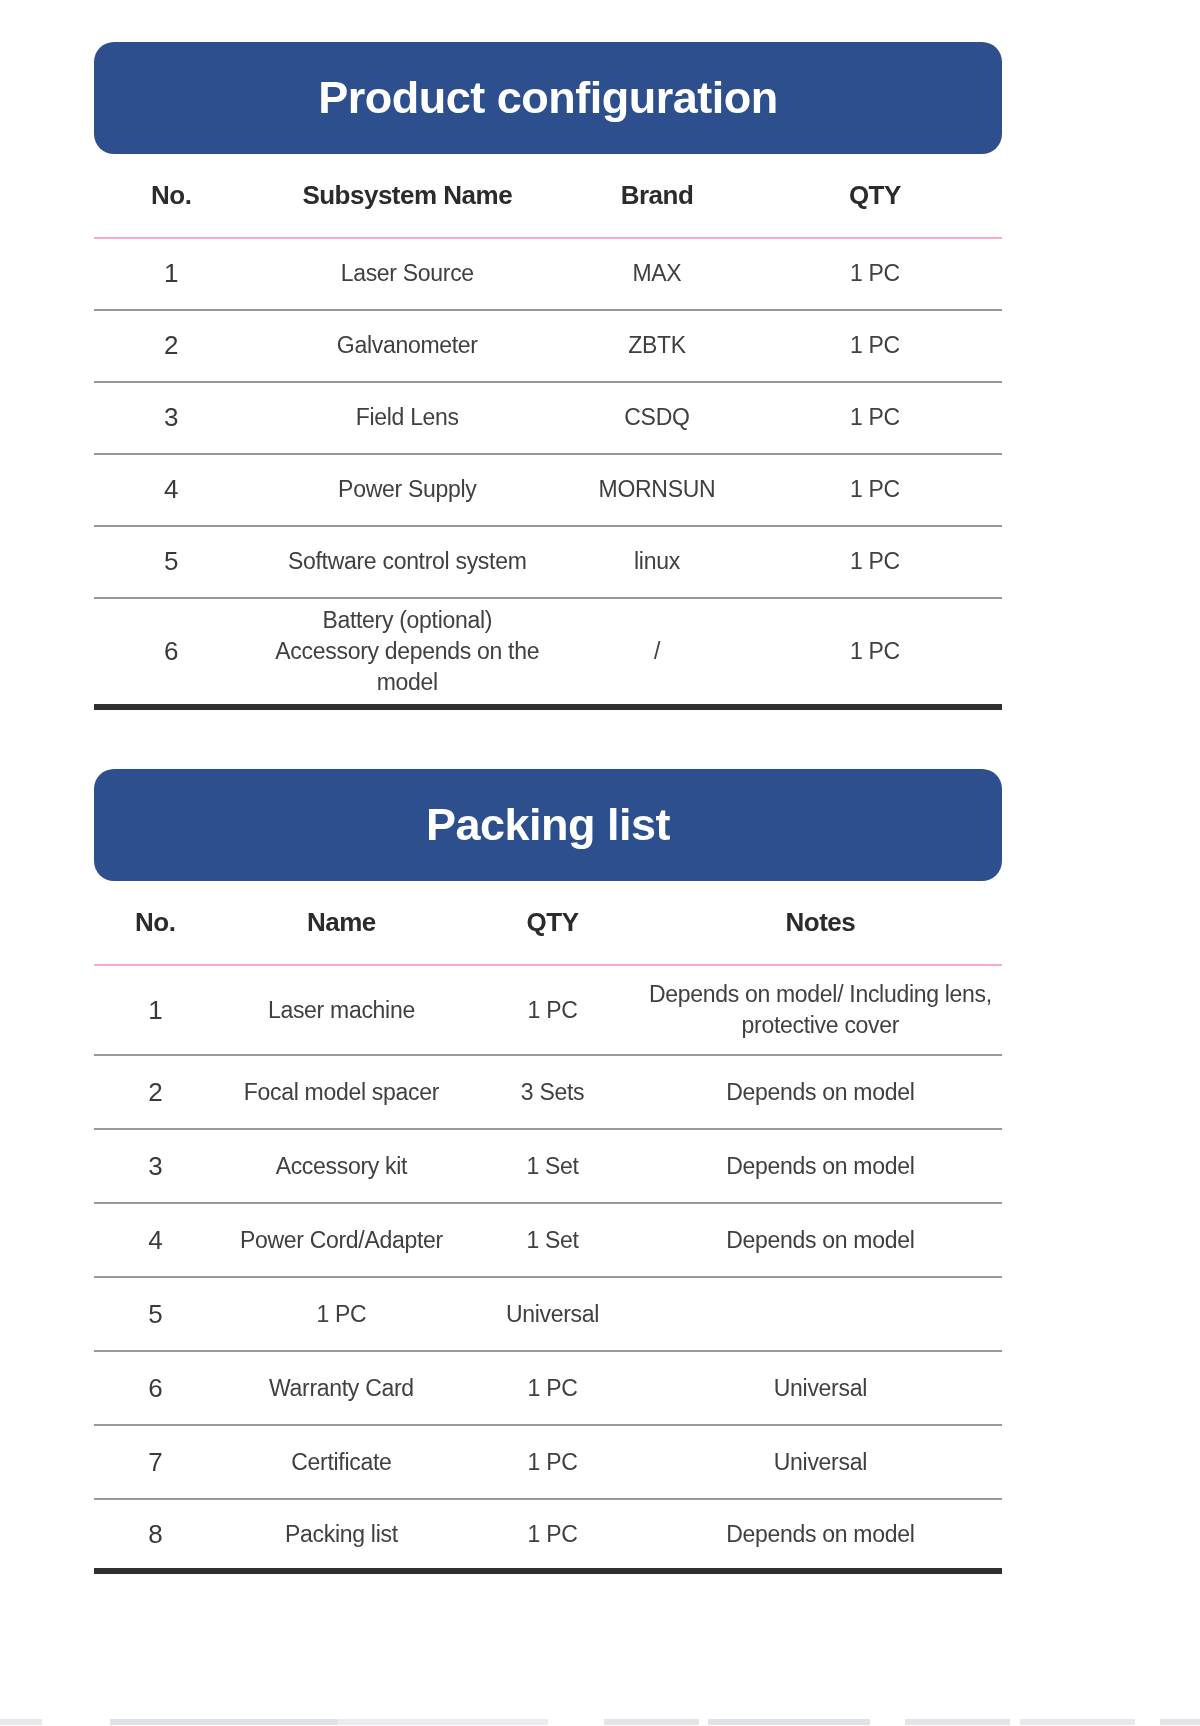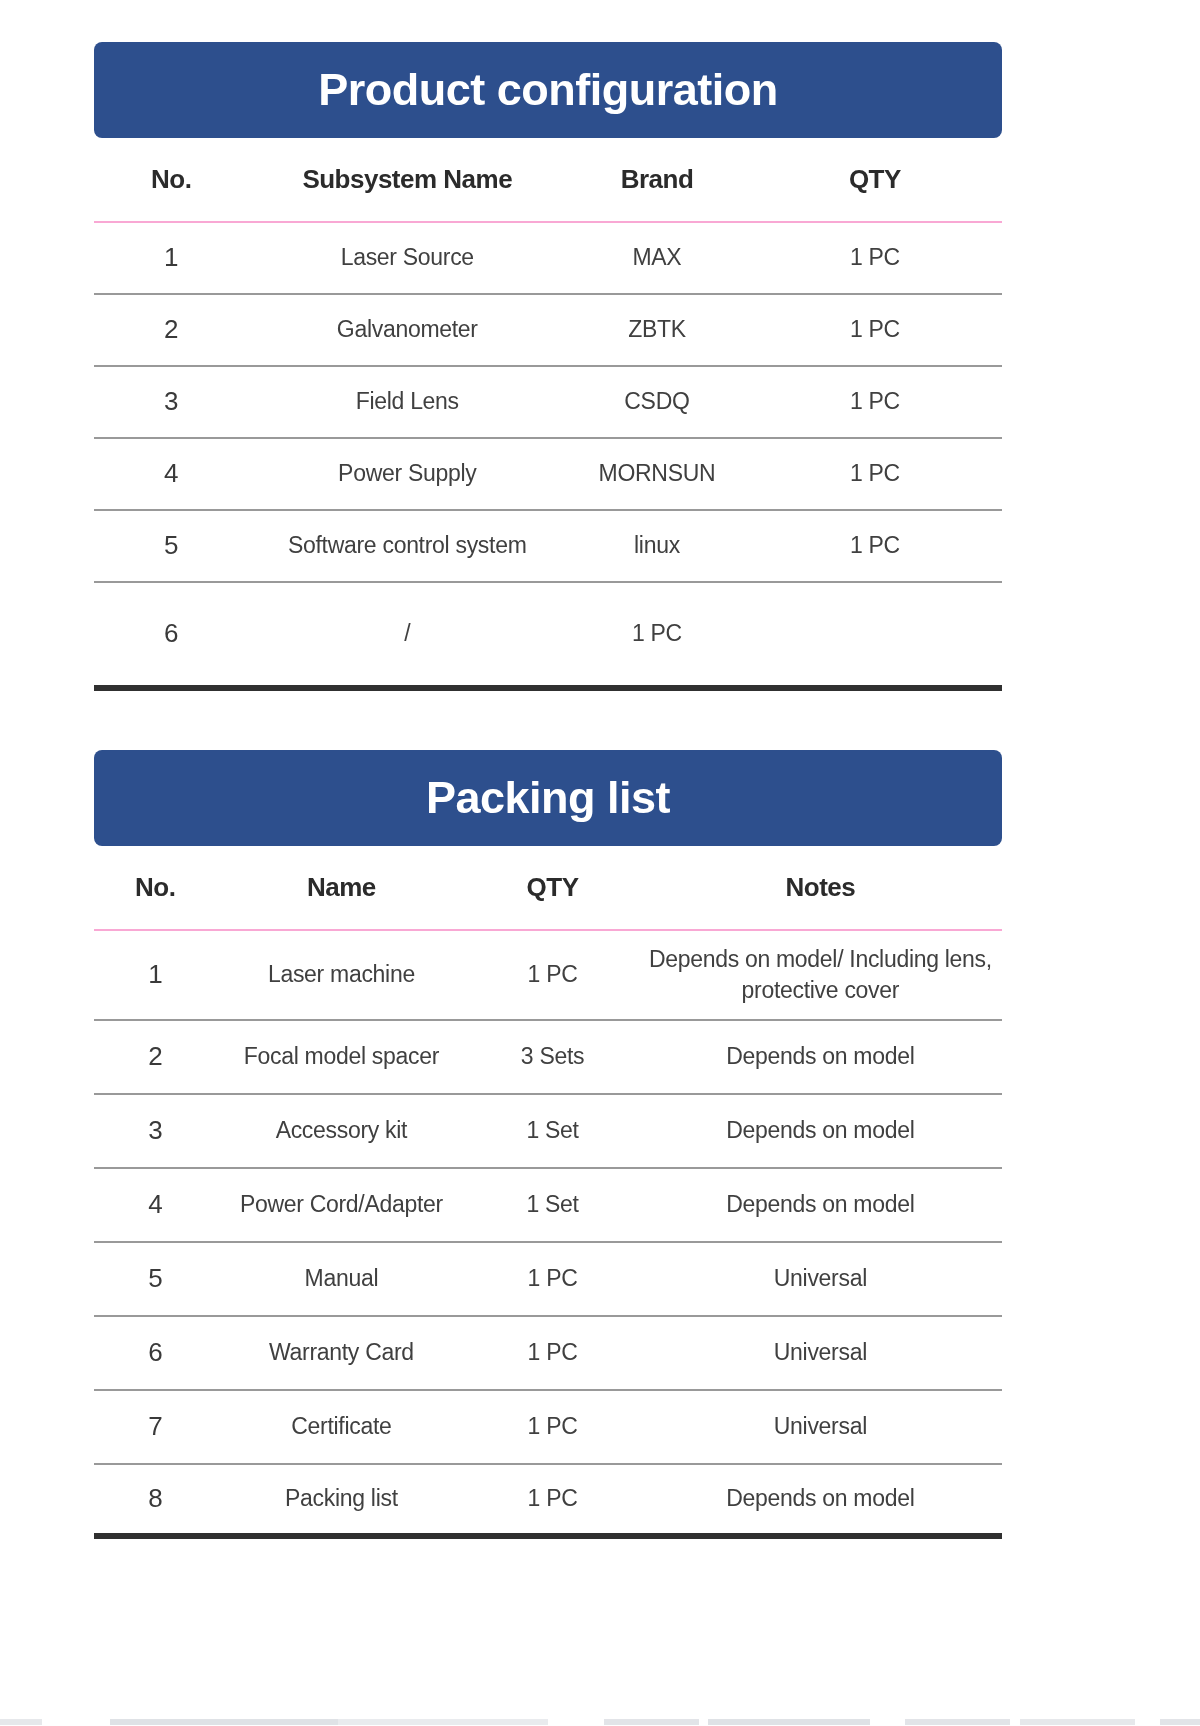--- a/index.html
+++ b/index.html
@@ -12,23 +12,23 @@
     color: #3f3f3f;
   }
   .content {
     position: absolute;
     left: 94px; top: 0;
     width: 908px;
   }
   .panel-1 { margin-top: 42px; }
   .panel-2 { margin-top: 59px; }
   .title-bar {
-    height: 96px;
+    height: 112px;
     background: #2d4f8d;
-    border-radius: 8px;
+    border-radius: 20px;
     display: flex;
     align-items: center;
     justify-content: center;
   }
   .title-bar .title-text {
     color: #ffffff;
     font-size: 45px;
     font-weight: bold;
     letter-spacing: -0.5px;
   }
@@ -120,20 +120,22 @@
           <div class="tcell">1 PC</div>
         </div>
         <div class="trow tdata">
           <div class="tcell num">5</div>
           <div class="tcell">Software control system</div>
           <div class="tcell">linux</div>
           <div class="tcell">1 PC</div>
         </div>
         <div class="trow tdata">
           <div class="tcell num">6</div>
+          <div class="tcell">Battery (optional)
+Accessory depends on the model</div>
           <div class="tcell">/</div>
           <div class="tcell">1 PC</div>
         </div>
       </div>
   </section>
 
   <section class="panel-2">
     <div class="title-bar">
       <span class="title-text">Packing list</span>
     </div>
@@ -164,21 +166,20 @@
           <div class="tcell">Depends on model</div>
         </div>
         <div class="trow tdata">
           <div class="tcell num">4</div>
           <div class="tcell">Power Cord/Adapter</div>
           <div class="tcell">1 Set</div>
           <div class="tcell">Depends on model</div>
         </div>
         <div class="trow tdata">
           <div class="tcell num">5</div>
-          <div class="tcell">Manual</div>
           <div class="tcell">1 PC</div>
           <div class="tcell">Universal</div>
         </div>
         <div class="trow tdata">
           <div class="tcell num">6</div>
           <div class="tcell">Warranty Card</div>
           <div class="tcell">1 PC</div>
           <div class="tcell">Universal</div>
         </div>
         <div class="trow tdata">

